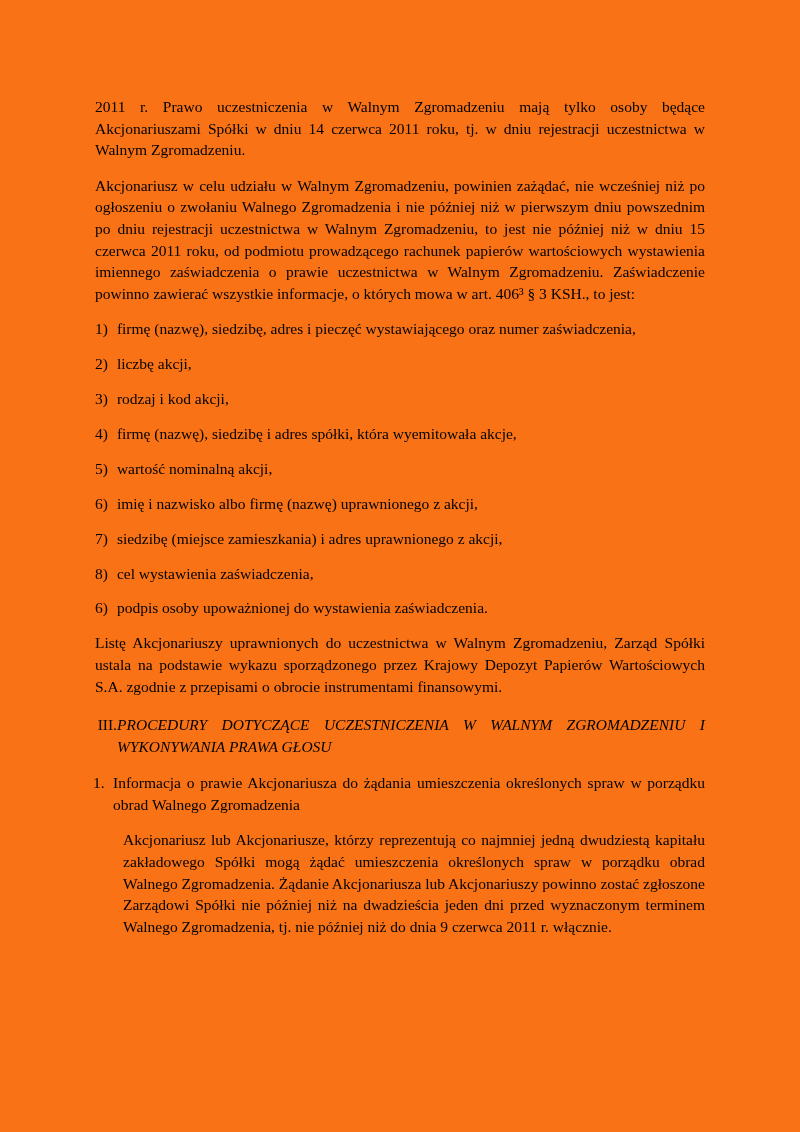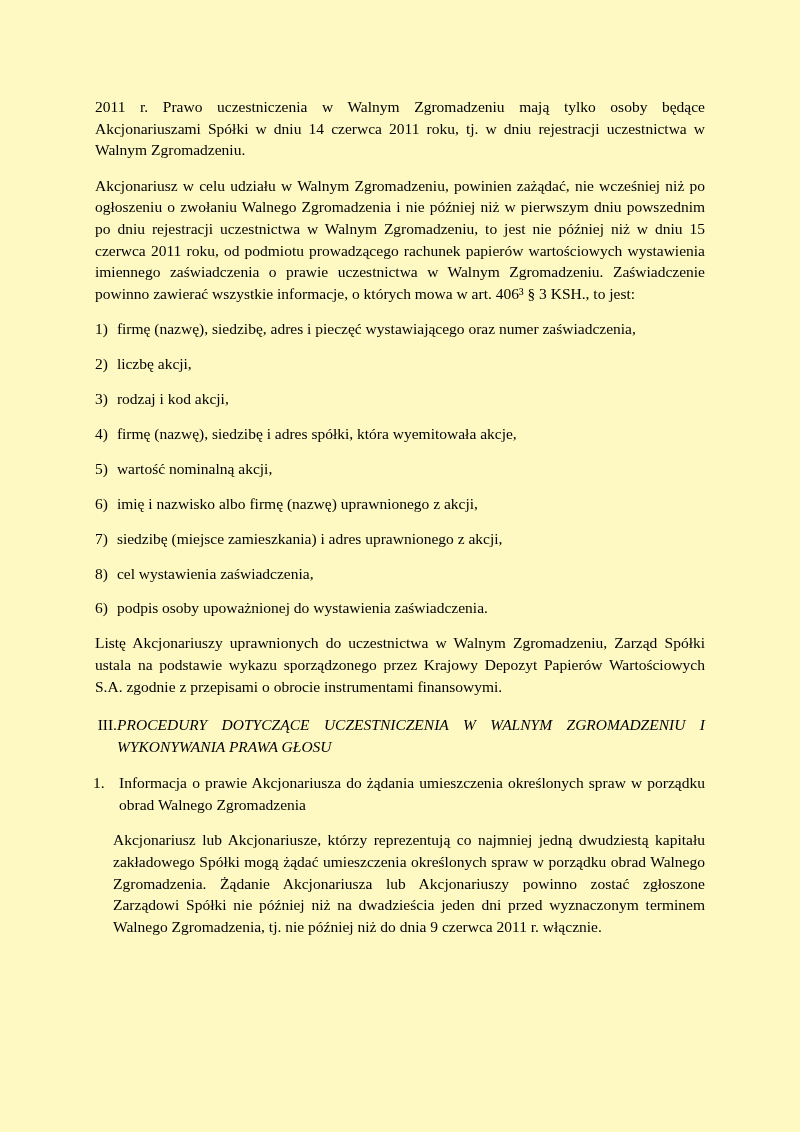--- a/index.html
+++ b/index.html
@@ -4,21 +4,21 @@
 <style>
   html, body {
     margin: 0;
     padding: 0;
     background: #ffffff;
   }
   .page {
     position: relative;
     width: 800px;
     height: 1132px;
-    background: #fef9c3;
+    background: #f97316;
     color: #000000;
     font-family: "Liberation Serif", "DejaVu Serif", serif;
     font-size: 15.5px;
     line-height: 21.7px;
     overflow: hidden;
   }
   .content {
     padding: 96px 95px 0 95px;
   }
   .para {
@@ -51,24 +51,23 @@
     display: flex;
     margin: 0 0 14px -2px;
   }
   .sub-num {
     width: 20px;
     flex-shrink: 0;
   }
   .sub-text {
     flex: 1;
     text-align: justify;
-    margin-left: 6px;
   }
   .sub-para {
-    margin: 0 0 14px 18px;
+    margin: 0 0 14px 28px;
     text-align: justify;
   }
 </style>
 </head>
 <body>
 
 <div class="page">
   <div class="content">
 
     <p class="para">2011 r. Prawo uczestniczenia w Walnym Zgromadzeniu mają tylko osoby będące Akcjonariuszami Spółki w dniu 14 czerwca 2011 roku, tj. w dniu rejestracji uczestnictwa w Walnym Zgromadzeniu.</p>

